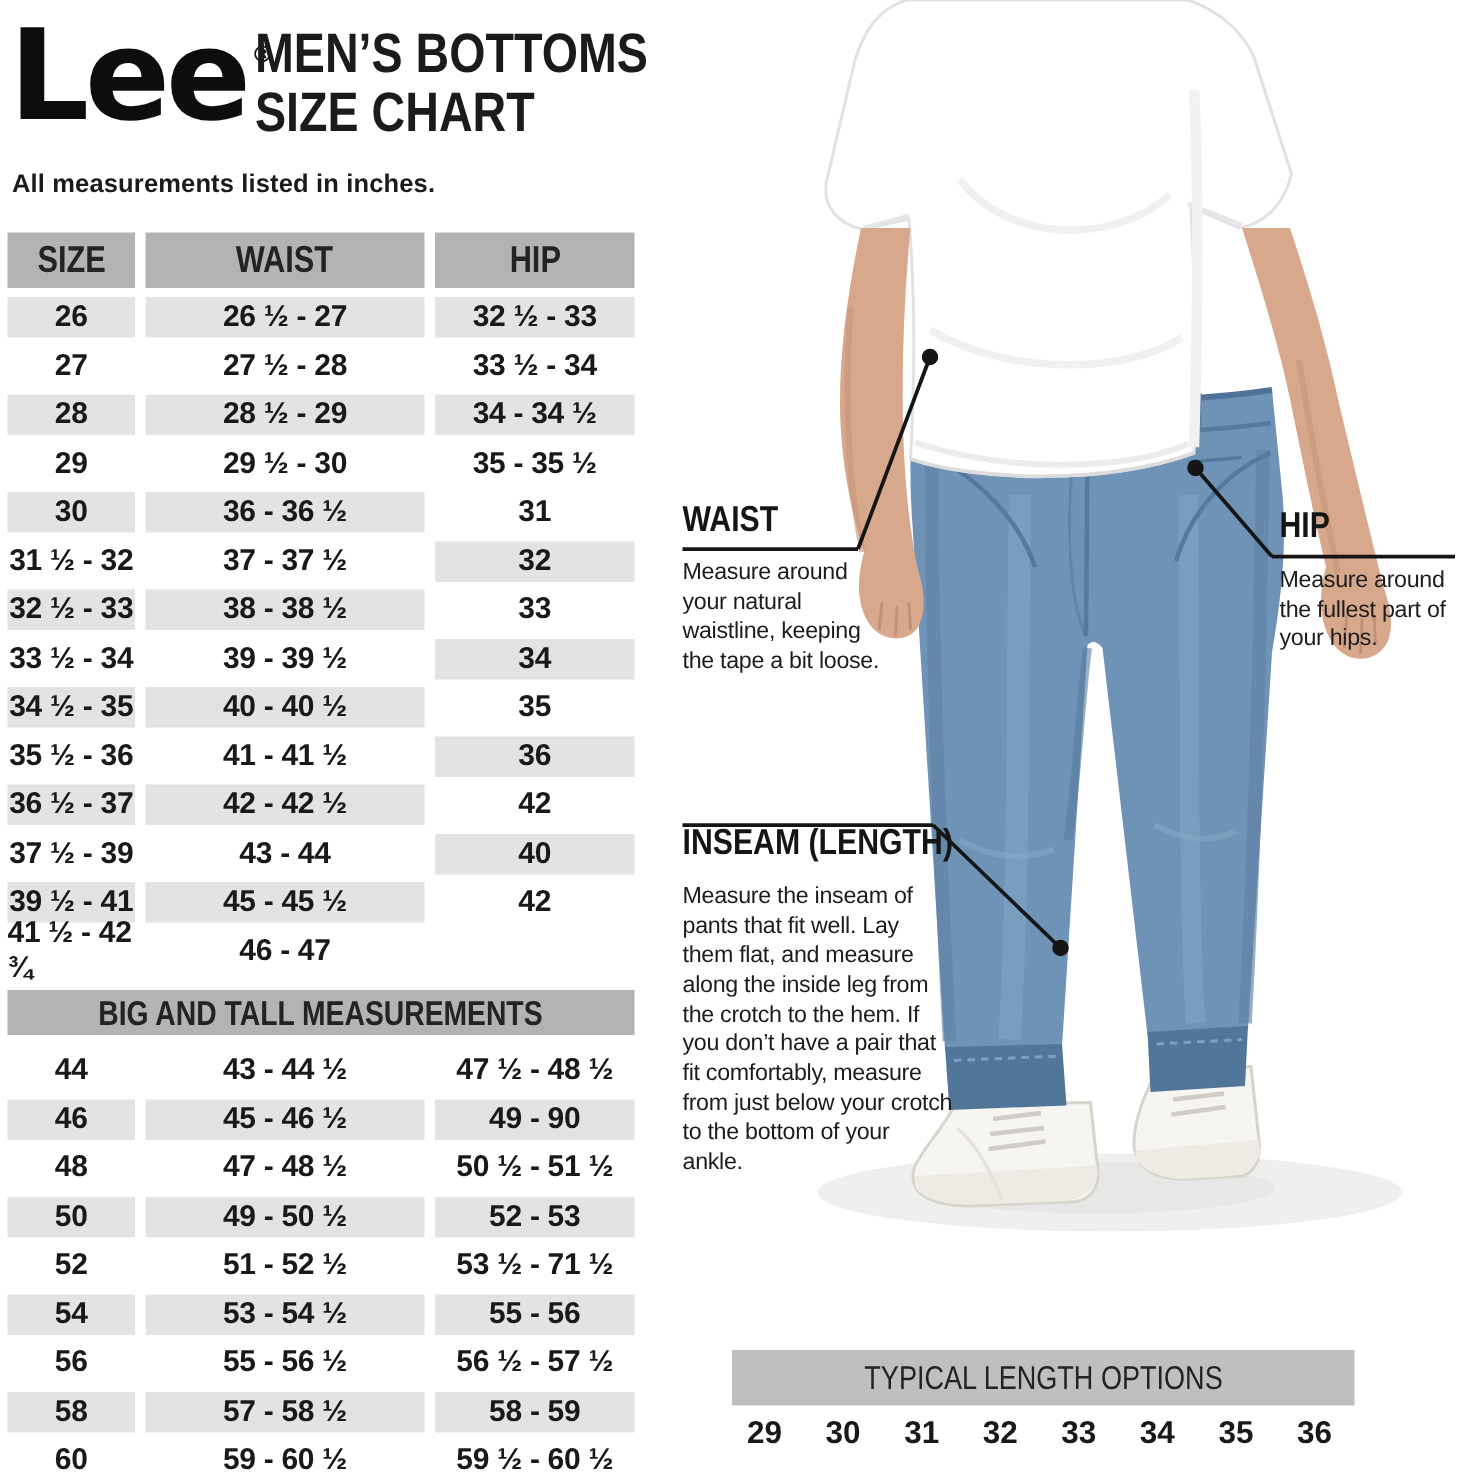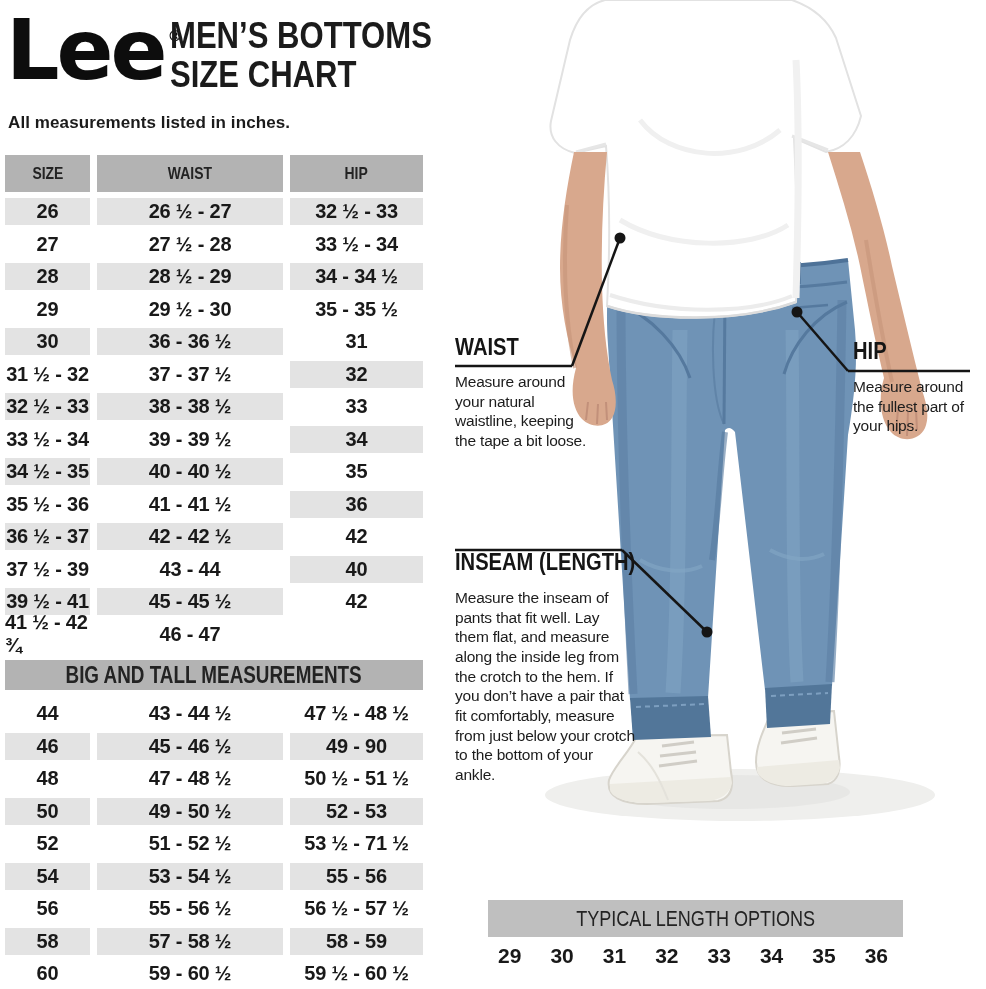--- a/index.html
+++ b/index.html
@@ -14,21 +14,21 @@
   .title-line{font-size:37px;font-weight:800;line-height:1.06;color:#1b1b1b;}
   .cond{display:inline-block;transform:scaleX(0.84);transform-origin:0 50%;white-space:nowrap;}
   .cond-c{display:inline-block;transform:scaleX(0.82);transform-origin:50% 50%;white-space:nowrap;}
   #note{position:absolute;left:8px;top:113px;font-size:17px;font-weight:600;letter-spacing:0.1px;}
 
   
   #size-table{position:absolute;left:5px;top:155px;width:418px;}
   .tgrid{display:grid;grid-template-columns:85px 186px 133px;column-gap:7px;row-gap:5.5px;}
   .thead{margin-bottom:6px;}
   .hcell{height:37px;background:#b3b3b3;display:flex;align-items:center;justify-content:center;
-         font-size:17px;font-weight:800;color:#232323;}
+         font-size:25px;font-weight:800;color:#232323;}
   .tbody{grid-auto-rows:27px;}
   .cell{display:flex;align-items:center;justify-content:center;font-size:20px;font-weight:700;
         letter-spacing:-0.2px;color:#191919;}
   .cell.shaded{background:#e3e3e3;}
   .bt-banner{margin:12.5px 0 10px 0;height:30px;background:#b3b3b3;display:flex;
              align-items:center;justify-content:center;font-size:23px;font-weight:800;color:#232323;}
 
   
   #model{position:absolute;left:440px;top:0;width:546px;height:880px;}
 

